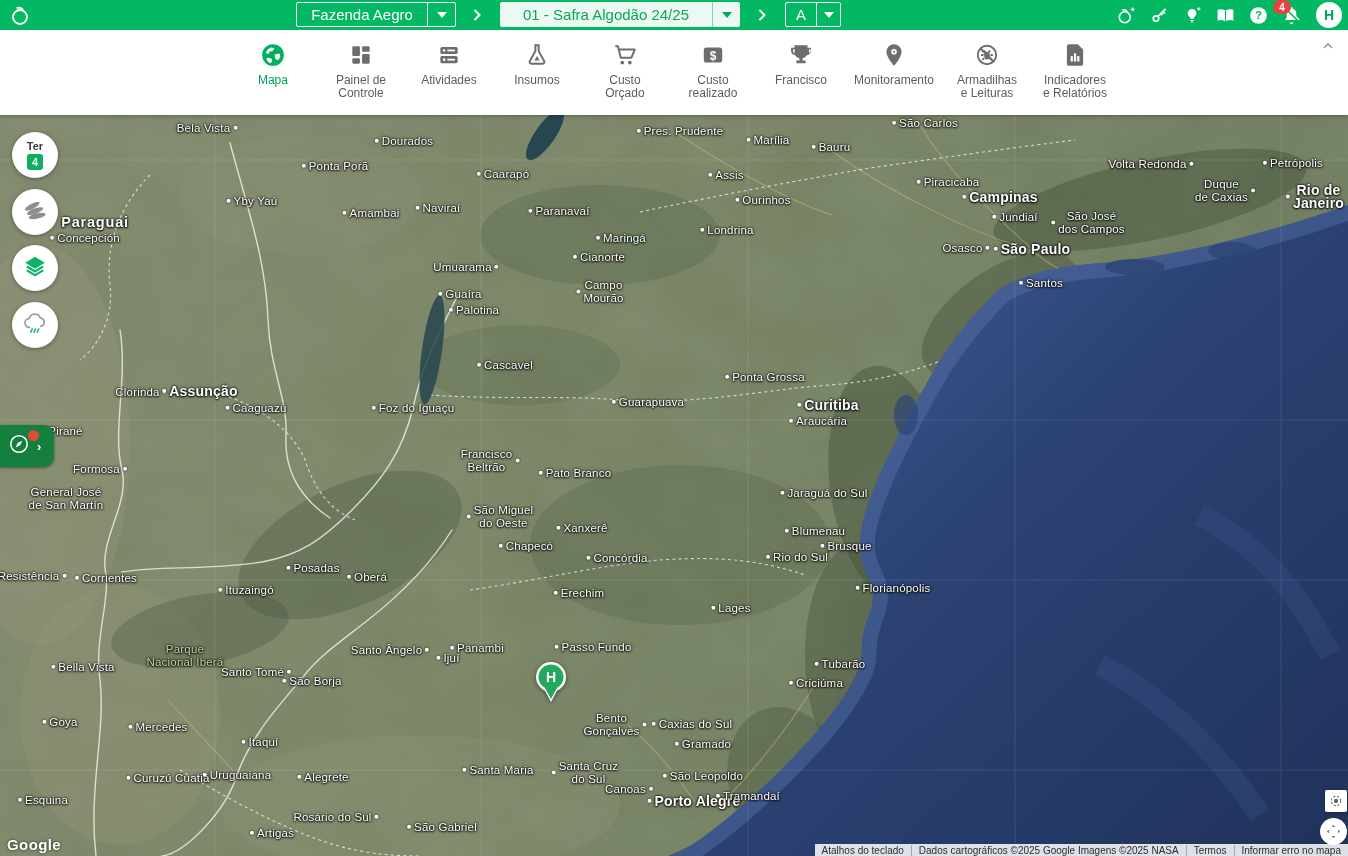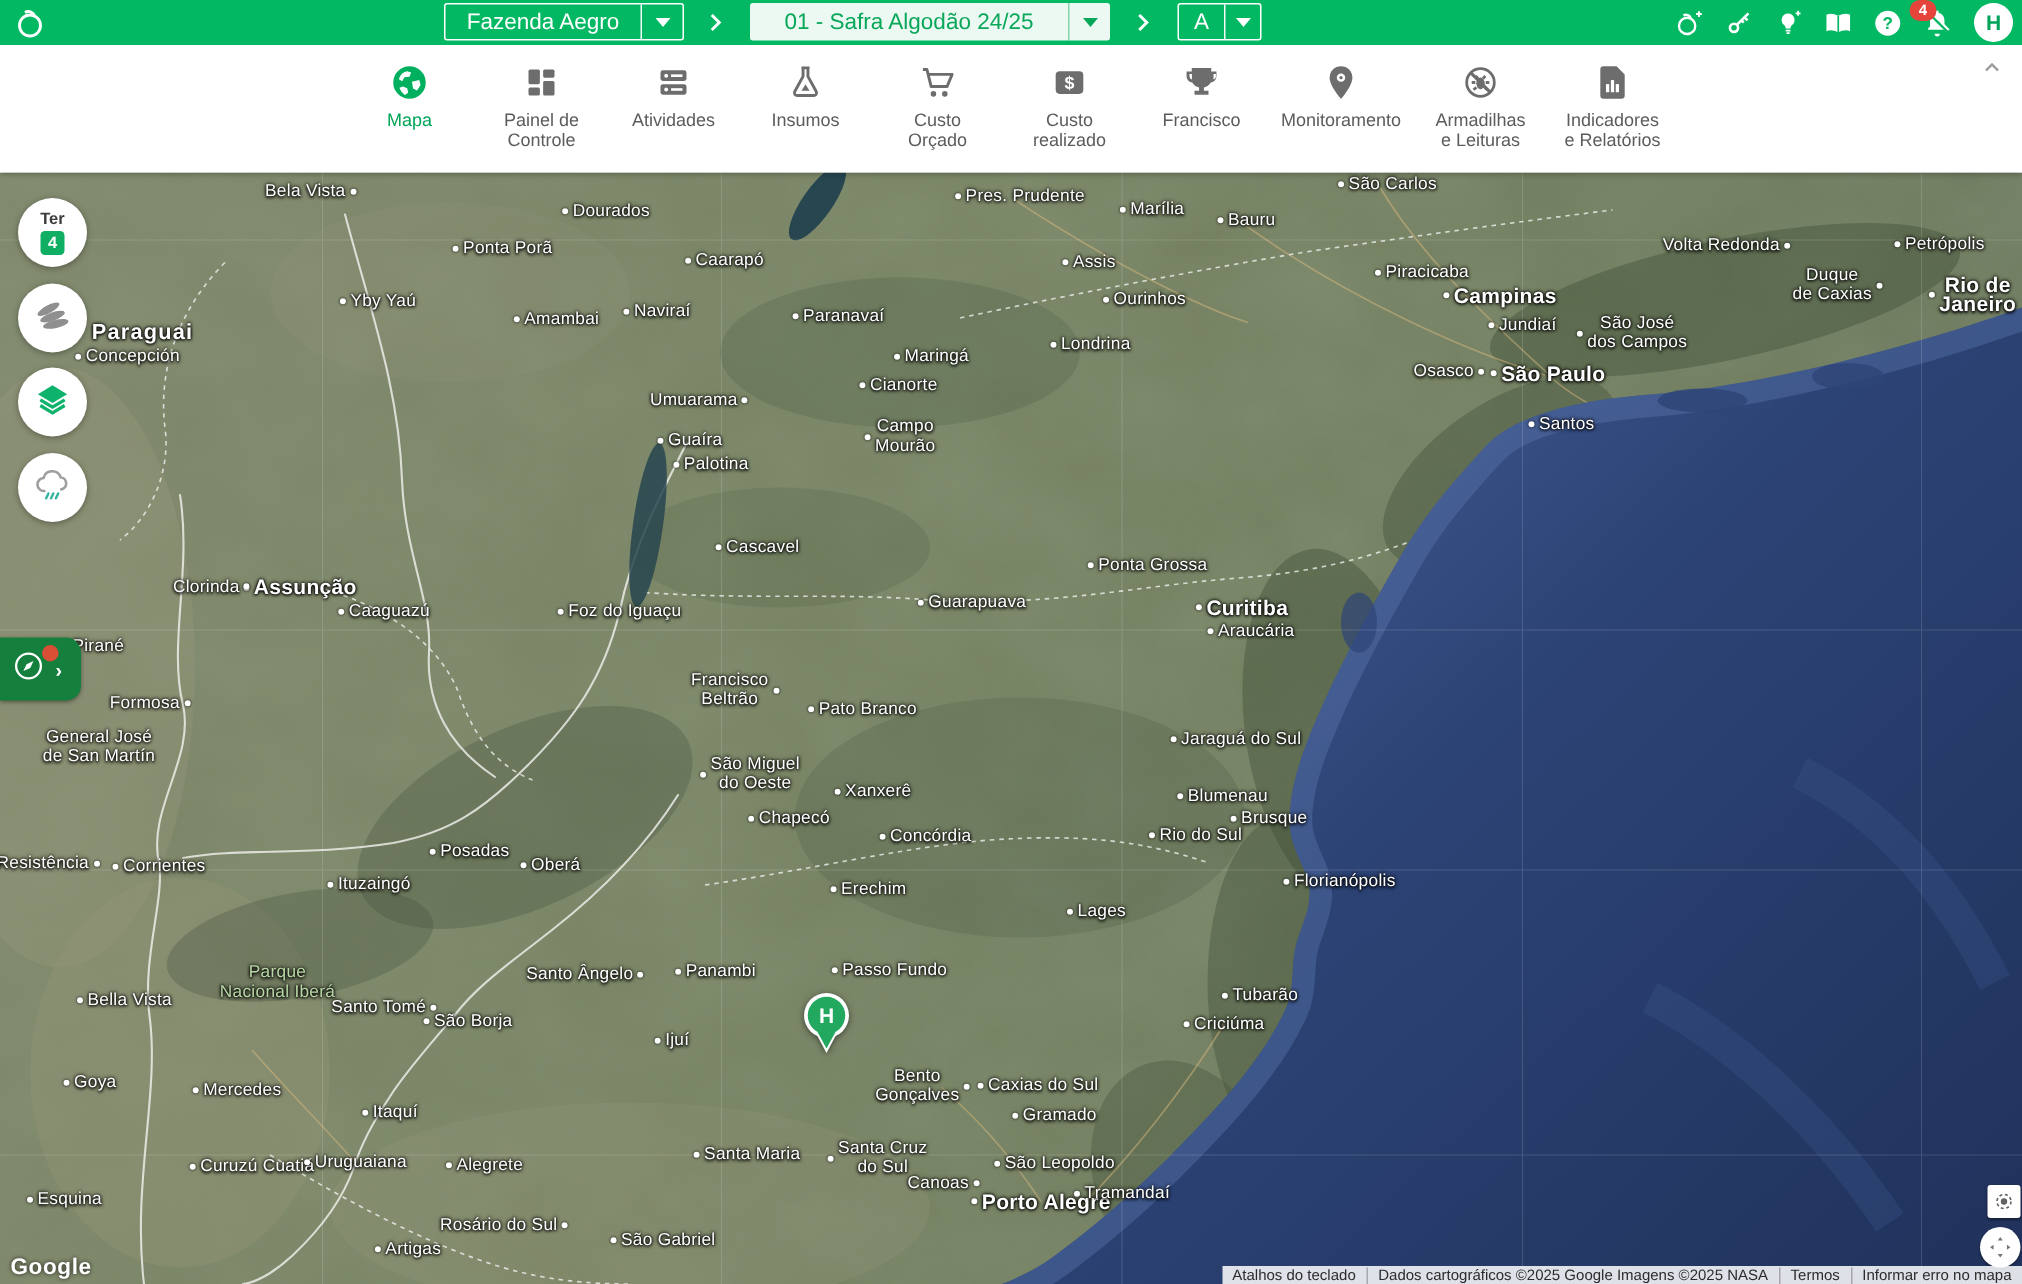--- a/index.html
+++ b/index.html
@@ -403,41 +403,41 @@
       <div class="map-label" style="left: 1225px; top: 75px;"><span>Duque
 de Caxias</span><span class="lbl-dot"></span></div>
       <div class="map-label big" style="left: 1315px; top: 81px;"><span class="lbl-dot"></span><span>Rio de Janeiro</span></div>
       <div class="map-label" style="left: 1015px; top: 102px;"><span class="lbl-dot"></span><span>Jundiaí</span></div>
       <div class="map-label" style="left: 1088px; top: 107px;"><span class="lbl-dot"></span><span>São José
 dos Campos</span></div>
       <div class="map-label" style="left: 966px; top: 133px;"><span>Osasco</span><span class="lbl-dot"></span></div>
       <div class="map-label big" style="left: 1032px; top: 134px;"><span class="lbl-dot"></span><span>São Paulo</span></div>
       <div class="map-label" style="left: 1041px; top: 168px;"><span class="lbl-dot"></span><span>Santos</span></div>
       <div class="map-label" style="left: 335px; top: 51px;"><span class="lbl-dot"></span><span>Ponta Porã</span></div>
-      <div class="map-label" style="left: 483px; top: 59px;"><span class="lbl-dot"></span><span>Caarapó</span></div>
+      <div class="map-label" style="left: 503px; top: 59px;"><span class="lbl-dot"></span><span>Caarapó</span></div>
       <div class="map-label" style="left: 726px; top: 60px;"><span class="lbl-dot"></span><span>Assis</span></div>
       <div class="map-label" style="left: 763px; top: 85px;"><span class="lbl-dot"></span><span>Ourinhos</span></div>
       <div class="map-label" style="left: 252px; top: 86px;"><span class="lbl-dot"></span><span>Yby Yaú</span></div>
       <div class="map-label" style="left: 371px; top: 98px;"><span class="lbl-dot"></span><span>Amambai</span></div>
       <div class="map-label" style="left: 438px; top: 93px;"><span class="lbl-dot"></span><span>Naviraí</span></div>
       <div class="map-label" style="left: 559px; top: 96px;"><span class="lbl-dot"></span><span>Paranavaí</span></div>
       <div class="map-label" style="left: 727px; top: 115px;"><span class="lbl-dot"></span><span>Londrina</span></div>
       <div class="map-label" style="left: 621px; top: 123px;"><span class="lbl-dot"></span><span>Maringá</span></div>
       <div class="map-label" style="left: 599px; top: 142px;"><span class="lbl-dot"></span><span>Cianorte</span></div>
       <div class="map-label" style="left: 600px; top: 176px;"><span class="lbl-dot"></span><span>Campo
 Mourão</span></div>
       <div class="map-label" style="left: 466px; top: 152px;"><span>Umuarama</span><span class="lbl-dot"></span></div>
       <div class="map-label" style="left: 460px; top: 179px;"><span class="lbl-dot"></span><span>Guaíra</span></div>
       <div class="map-label" style="left: 474px; top: 195px;"><span class="lbl-dot"></span><span>Palotina</span></div>
       <div class="map-label" style="left: 85px; top: 123px;"><span class="lbl-dot"></span><span>Concepción</span></div>
       <div class="map-label" style="left: 505px; top: 250px;"><span class="lbl-dot"></span><span>Cascavel</span></div>
       <div class="map-label" style="left: 765px; top: 262px;"><span class="lbl-dot"></span><span>Ponta Grossa</span></div>
       <div class="map-label" style="left: 648px; top: 287px;"><span class="lbl-dot"></span><span>Guarapuava</span></div>
       <div class="map-label big" style="left: 828px; top: 290px;"><span class="lbl-dot"></span><span>Curitiba</span></div>
-      <div class="map-label" style="left: 818px; top: 306px; margin-left: 16px;"><span class="lbl-dot"></span><span>Araucária</span></div>
+      <div class="map-label" style="left: 818px; top: 306px;"><span class="lbl-dot"></span><span>Araucária</span></div>
       <div class="map-label" style="left: 413px; top: 293px;"><span class="lbl-dot"></span><span>Foz do Iguaçu</span></div>
       <div class="map-label" style="left: 256px; top: 293px;"><span class="lbl-dot"></span><span>Caaguazú</span></div>
       <div class="map-label" style="left: 141px; top: 277px;"><span>Clorinda</span><span class="lbl-dot"></span></div>
       <div class="map-label big" style="left: 200px; top: 276px;"><span class="lbl-dot"></span><span>Assunção</span></div>
       <div class="map-label" style="left: 62px; top: 316px;"><span class="lbl-dot"></span><span>Pirané</span></div>
       <div class="map-label" style="left: 100px; top: 354px;"><span>Formosa</span><span class="lbl-dot"></span></div>
       <div class="map-label" style="left: 66px; top: 383px;"><span>General José
 de San Martín</span></div>
       <div class="map-label" style="left: 490px; top: 345px;"><span>Francisco
 Beltrão</span><span class="lbl-dot"></span></div>
@@ -460,21 +460,21 @@
       <div class="map-label" style="left: 731px; top: 493px;"><span class="lbl-dot"></span><span>Lages</span></div>
       <div class="map-label" style="left: 893px; top: 473px;"><span class="lbl-dot"></span><span>Florianópolis</span></div>
       <div class="map-label" style="left: 840px; top: 549px;"><span class="lbl-dot"></span><span>Tubarão</span></div>
       <div class="map-label" style="left: 816px; top: 568px;"><span class="lbl-dot"></span><span>Criciúma</span></div>
       <div class="map-label" style="left: 83px; top: 552px;"><span class="lbl-dot"></span><span>Bella Vista</span></div>
       <div class="map-label park" style="left: 185px; top: 540px;"><span>Parque
 Nacional Iberá</span></div>
       <div class="map-label" style="left: 256px; top: 557px;"><span>Santo Tomé</span><span class="lbl-dot"></span></div>
       <div class="map-label" style="left: 312px; top: 566px;"><span class="lbl-dot"></span><span>São Borja</span></div>
       <div class="map-label" style="left: 390px; top: 535px;"><span>Santo Ângelo</span><span class="lbl-dot"></span></div>
-      <div class="map-label" style="left: 448px; top: 543px; margin-top: 36px;"><span class="lbl-dot"></span><span>Ijuí</span></div>
+      <div class="map-label" style="left: 448px; top: 543px;"><span class="lbl-dot"></span><span>Ijuí</span></div>
       <div class="map-label" style="left: 477px; top: 533px;"><span class="lbl-dot"></span><span>Panambi</span></div>
       <div class="map-label" style="left: 593px; top: 532px;"><span class="lbl-dot"></span><span>Passo Fundo</span></div>
       <div class="map-label" style="left: 60px; top: 607px;"><span class="lbl-dot"></span><span>Goya</span></div>
       <div class="map-label" style="left: 158px; top: 612px;"><span class="lbl-dot"></span><span>Mercedes</span></div>
       <div class="map-label" style="left: 260px; top: 627px;"><span class="lbl-dot"></span><span>Itaquí</span></div>
       <div class="map-label" style="left: 498px; top: 655px;"><span class="lbl-dot"></span><span>Santa Maria</span></div>
       <div class="map-label" style="left: 585px; top: 657px;"><span class="lbl-dot"></span><span>Santa Cruz
 do Sul</span></div>
       <div class="map-label" style="left: 615px; top: 609px;"><span>Bento
 Gonçalves</span><span class="lbl-dot"></span></div>

